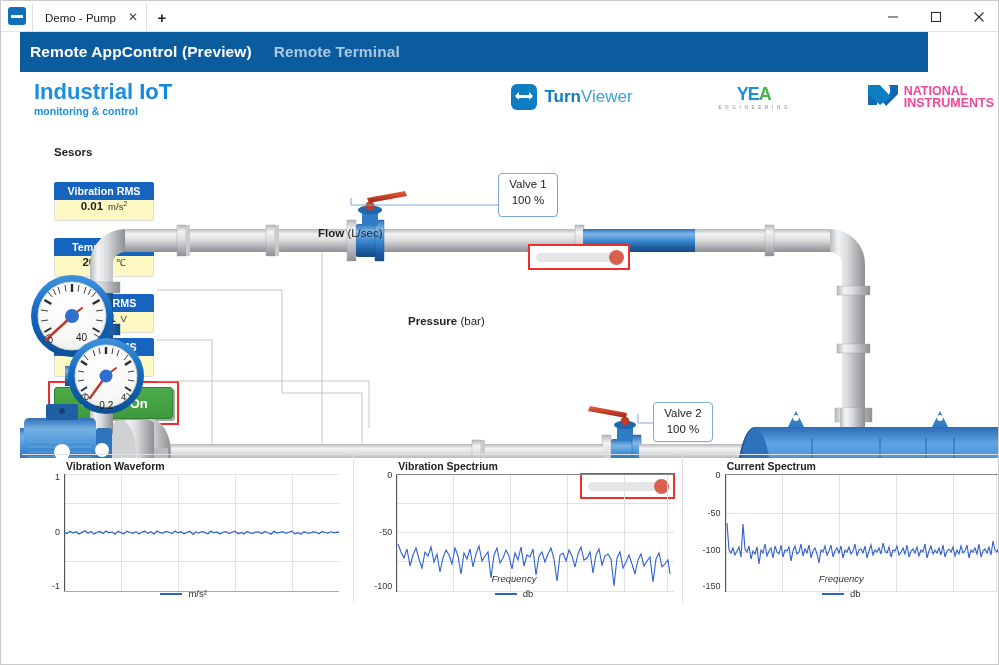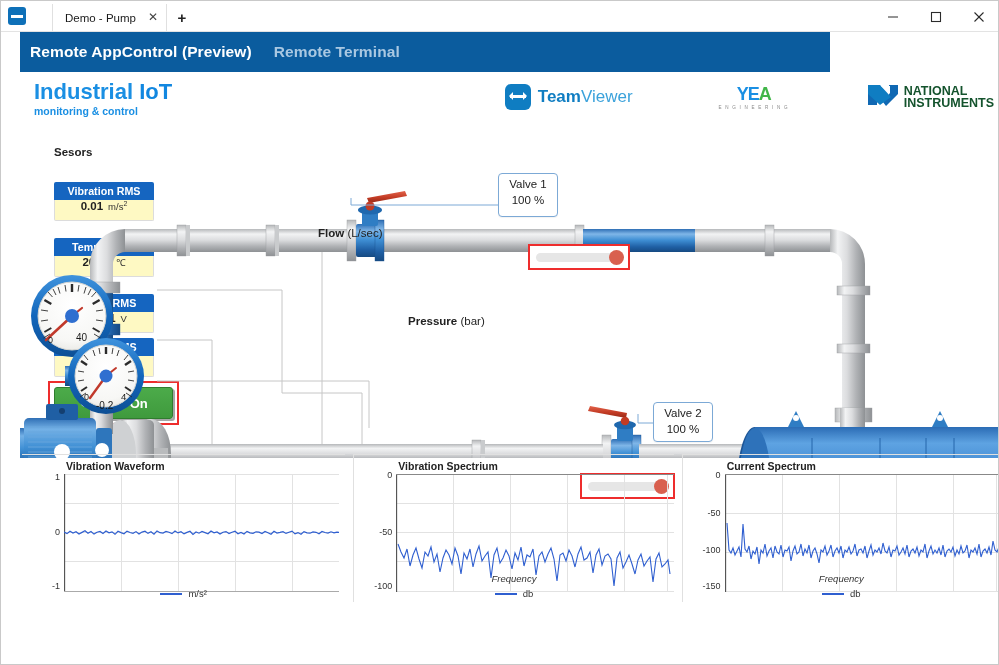--- a/index.html
+++ b/index.html
@@ -42,21 +42,20 @@
     border-left: 3px solid transparent; border-right: 3px solid transparent;
   }
   .tabstrip { display: flex; align-items: flex-end; height: 31px; margin-left: 6px; }
   .tab {
     height: 27px; display: flex; align-items: center;
     padding: 0 6px 0 12px;
     border-left: 1px solid #e0e0e0; border-right: 1px solid #e0e0e0;
     background: #ffffff;
     font-size: 11.5px; color: #1a1a1a;
     position: relative;
-    margin-left: 20px;
   }
   .tab-label { white-space: nowrap; }
   .tab-close {
     margin-left: 10px; font-size: 12px; color: #444;
     width: 14px; height: 14px; line-height: 13px; text-align: center;
     cursor: pointer;
   }
   .tab-new {
     width: 30px; height: 27px; display: flex; align-items: center;
     justify-content: center; font-size: 15px; color: #222; font-weight: 700;
@@ -67,21 +66,21 @@
   }
   .winbtn {
     width: 43px; height: 31px; display: flex; align-items: center;
     justify-content: center; font-size: 12px; color: #2b2b2b; cursor: pointer;
   }
   .winbtn svg { display: block; }
 
   
   .navbar {
     position: absolute; top: 31px; left: 19px;
-    width: 810px; height: 40px;
+    width: 908px; height: 40px;
     background: #0b5c9e;
     display: flex; align-items: center;
   }
   .nav-item {
     font-size: 15.5px; font-weight: 700; color: #ffffff;
     padding: 0 0 0 10px; cursor: pointer; letter-spacing: 0.1px;
   }
   .nav-item.secondary { color: #a9c8e2; font-weight: 600; padding-left: 22px; }
 
   
@@ -128,21 +127,21 @@
 
   .logo-yea { text-align: center; margin-right: 78px; }
   .logo-yea-top { font-size: 18px; font-weight: 800; line-height: 18px; letter-spacing: -1px; }
   .logo-yea-top .y { color: #1a8fe3; }
   .logo-yea-top .e { color: #1a8fe3; }
   .logo-yea-top .a { color: #41b649; }
   .logo-yea-sub { font-size: 4.6px; color: #8a8a8a; letter-spacing: 1.2px; margin-top: 2px; }
 
   .logo-ni { display: flex; align-items: center; }
   .logo-ni-mark { margin-right: 3px; }
-  .logo-ni-text { font-size: 12.5px; font-weight: 800; color: #14532d; line-height: 12.5px; }
+  .logo-ni-text { font-size: 12.5px; font-weight: 800; color: #ec4899; line-height: 12.5px; }
 
   
   .sensors { position: absolute; left: 34px; top: 74px; width: 105px; }
   .sensors-title {
     font-size: 11.5px; font-weight: 700; color: #222; margin-bottom: 24px;
   }
   .sensor-box { width: 100px; margin-bottom: 5px; }
   .sensor-head {
     background: #1565c0; color: #fff; font-size: 10.7px; font-weight: 700;
     text-align: center; padding: 3px 0 3px; border-radius: 2px 2px 0 0;
@@ -285,21 +284,21 @@
       <div class="brand">
         <div class="brand-main"><span>Industrial </span><span class="bold">IoT</span></div>
         <div class="brand-sub">monitoring &amp; control</div>
       </div>
 
       <div class="logos">
         <div class="logo-tv">
           <div class="logo-tv-mark">
               <span class="logo-tv-arrow2"></span>
             </div>
-          <div class="logo-tv-text"><span>Team</span><span class="light">Viewer</span></div>
+          <div class="logo-tv-text"><span>Turn</span><span class="light">Viewer</span></div>
         </div>
 
         <div class="logo-yea">
           <div class="logo-yea-top"><span class="y">Y</span><span class="e">E</span><span class="a">A</span></div>
           <div class="logo-yea-sub">E N G I N E E R I N G</div>
         </div>
 
         <div class="logo-ni">
           <div class="logo-ni-mark">
             <svg width="34" height="26" viewBox="0 0 34 26">

